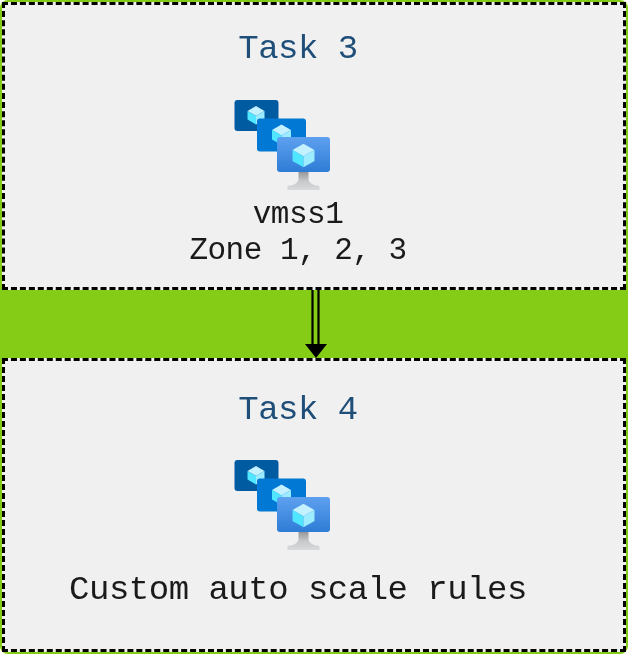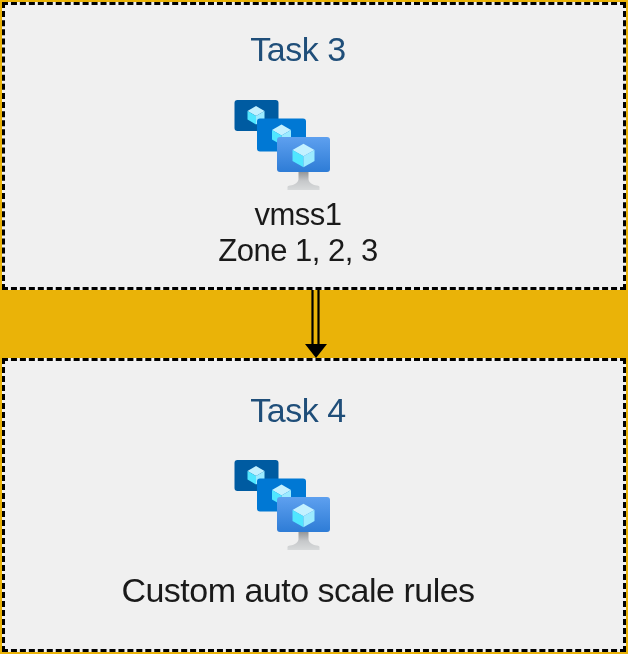--- a/index.html
+++ b/index.html
@@ -1,18 +1,19 @@
 <!DOCTYPE html>
 <html><head>
 <meta charset="utf-8">
 <style>
   html,body{margin:0;padding:0;background:#fff;}
   #canvas{
-    position:relative;width:628px;height:654px;background:#eab308;overflow:hidden;
-    font-family:Liberation Sans, sans-serif;
+    position:relative;width:628px;height:654px;background:#84cc16;overflow:hidden;
+    font-family:Liberation Mono, monospace;
+    border-radius:8px;
   }
   .task-box{
     position:absolute;left:2px;width:624px;
     background:#F0F0F0;border:3px dashed #000;box-sizing:border-box;
   }
   #task3-box{top:2px;height:288px;}
   #task4-box{top:358px;height:294px;}
   .text-layer{
     position:absolute;left:0;width:628px;text-align:center;
     transform:translateX(-16px);letter-spacing:-0.5px;white-space:nowrap;

